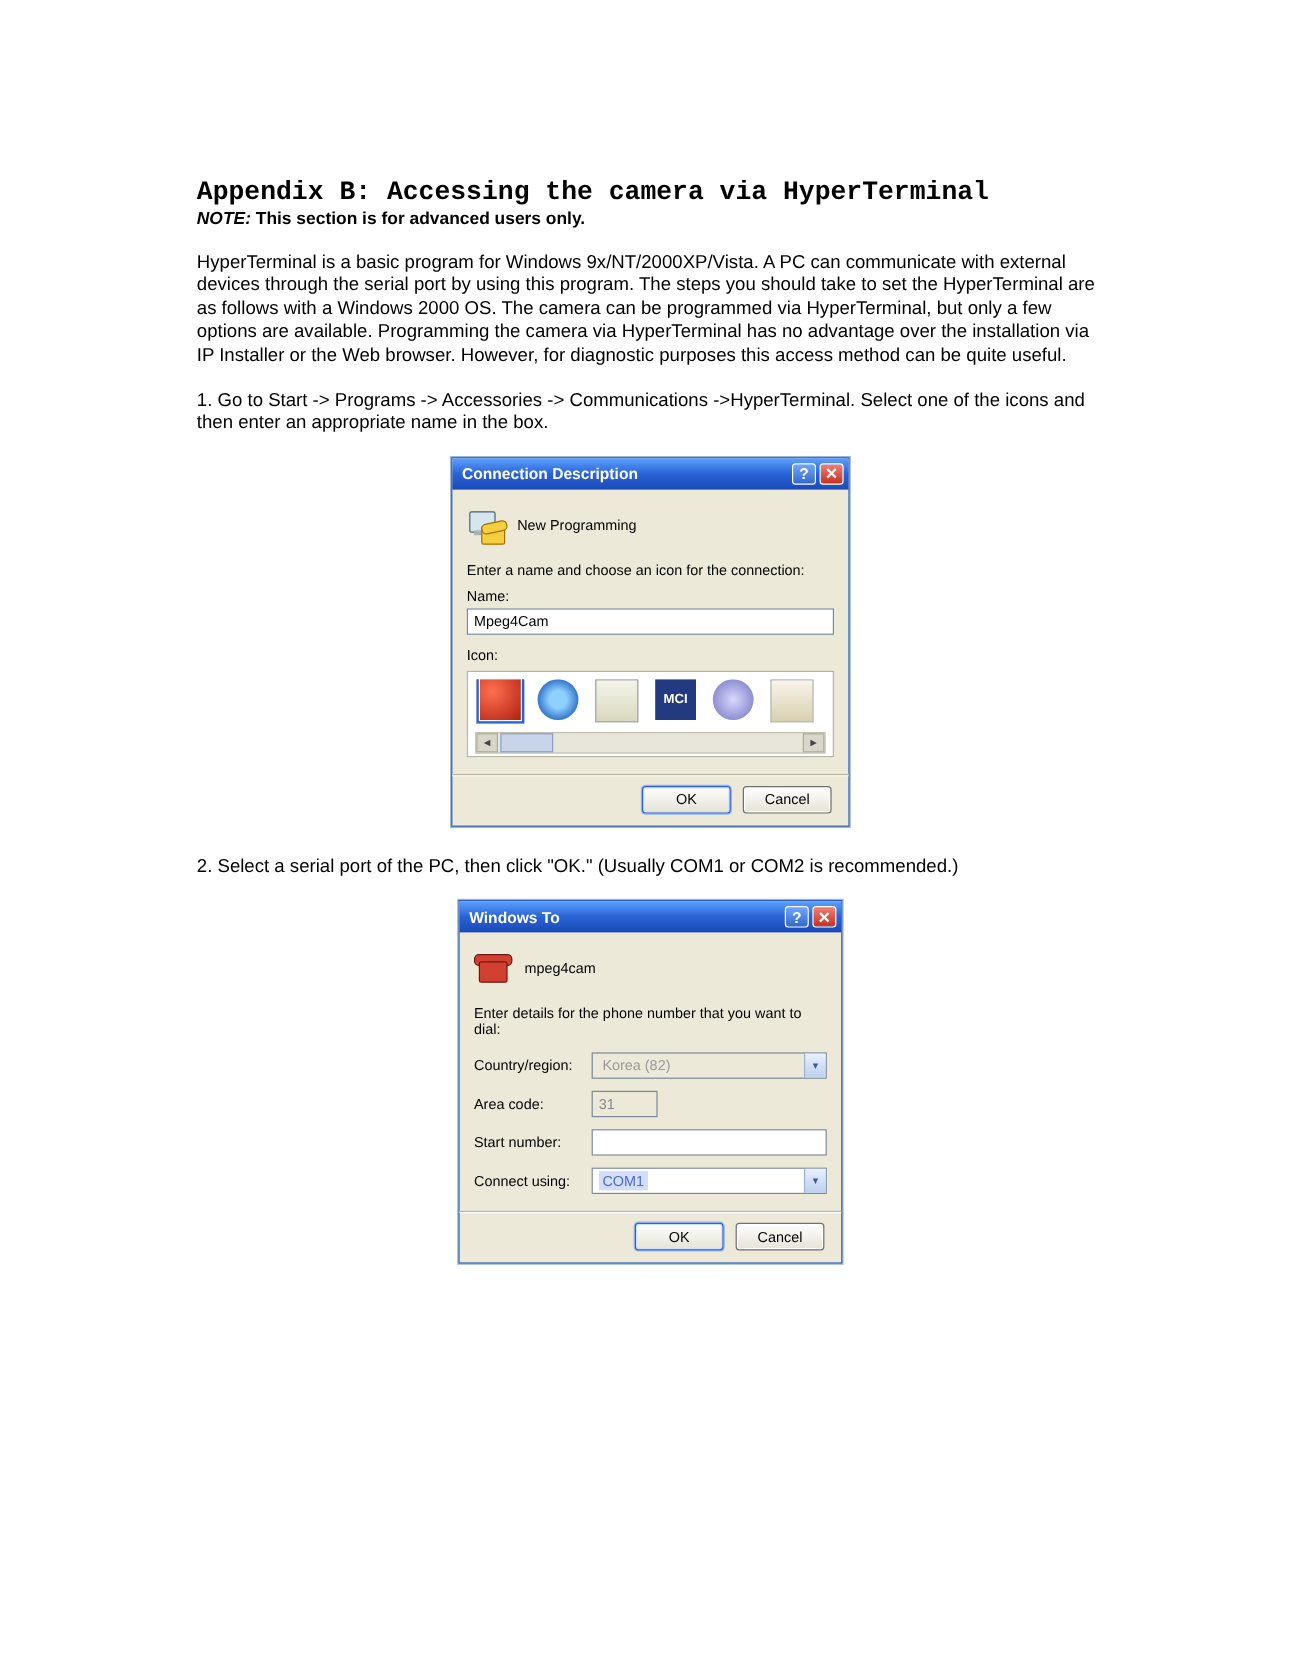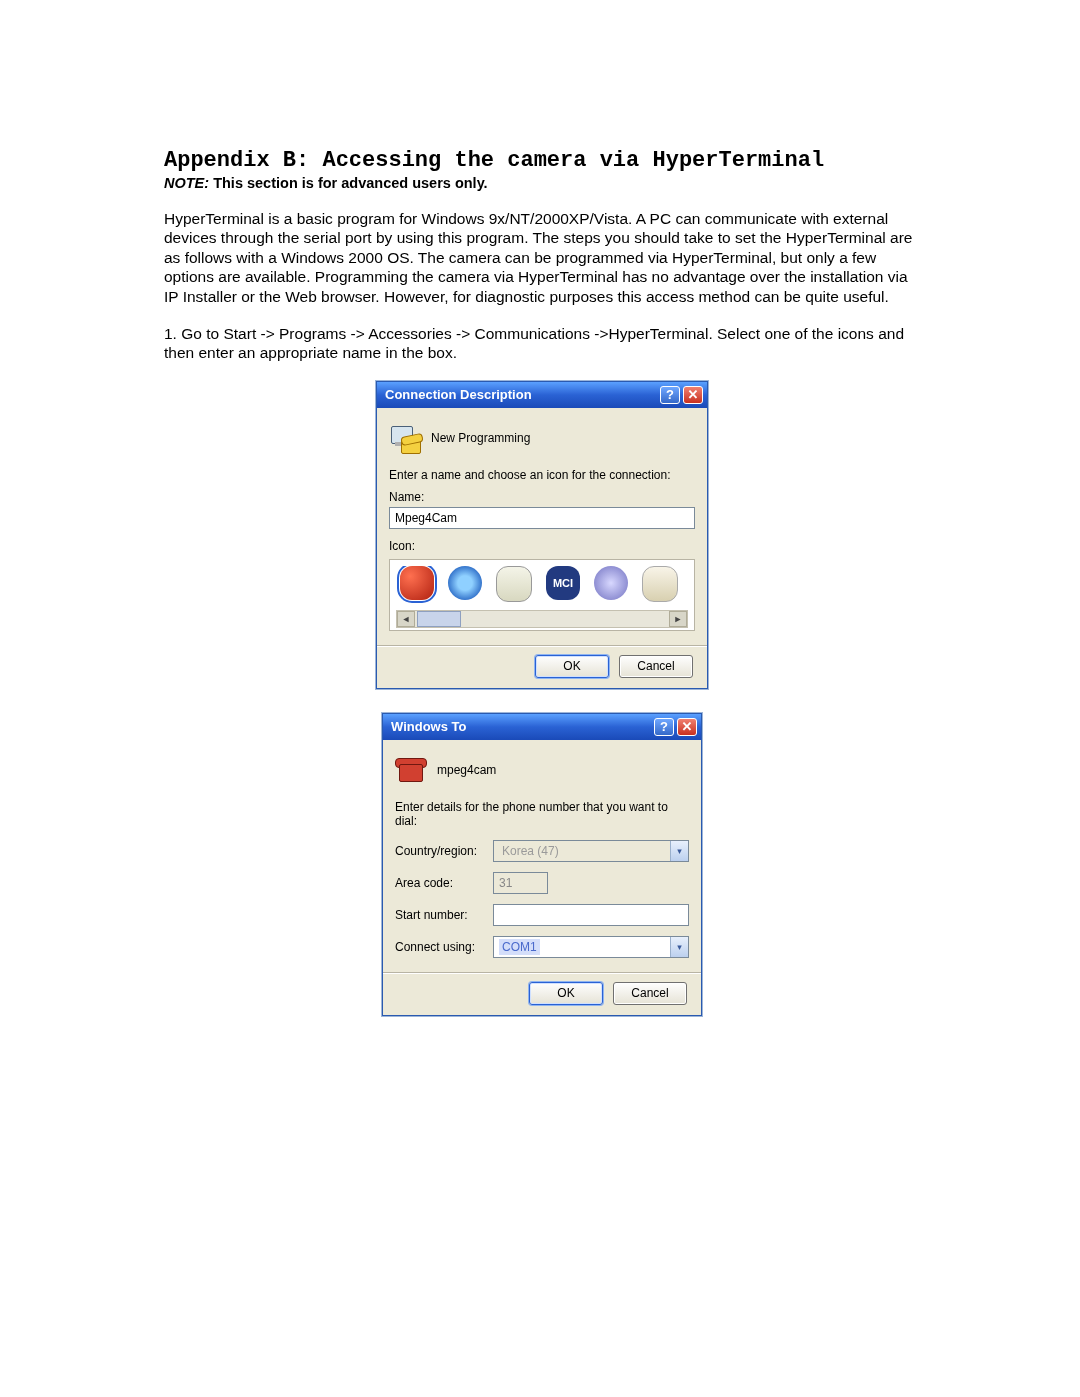--- a/index.html
+++ b/index.html
@@ -94,21 +94,21 @@
     font-size: 12px;
   }
   .text-input[disabled] { background:#ece9d8; color:#888; }
   .icon-strip {
     margin-top: 6px;
     border: 1px solid #b8b4a4;
     background: #fff;
     padding: 6px 6px 2px 6px;
   }
   .icon-list { display:flex; gap:14px; padding:0 4px 6px 4px; overflow:hidden; }
-  .ic { width:34px; height:34px; border-radius:12px; position:relative; flex:0 0 auto; }
+  .ic { width:34px; height:34px; border-radius:0; position:relative; flex:0 0 auto; }
   .ic.sel { outline:2px solid #2a62d4; outline-offset:1px; }
   .ic1 { background: radial-gradient(circle at 30% 30%, #ff7050, #b02010); }
   .ic2 { background: radial-gradient(circle at 50% 50%, #8fd0ff 30%, #2060c0 80%); border-radius:50%; }
   .ic3 { background: linear-gradient(#f4f4e8,#d8d8c0); border:1px solid #999; }
   .ic4 { background:#223a80; color:#fff; display:flex; align-items:center; justify-content:center; font-weight:bold; font-size:11px; }
   .ic5 { background: radial-gradient(circle at 50% 50%, #d8d8ff, #7070c0); border-radius:50%; }
   .ic6 { background: linear-gradient(#f8f4e8,#d8d0b0); border:1px solid #aaa; }
   .scrollbar { height:16px; background:#e8e6da; border:1px solid #c4c0b0; display:flex; justify-content:space-between; align-items:center; margin-top:2px; }
   .sb-btn { width:16px; height:14px; background:#d8d6c8; border:1px solid #b0ac98; display:flex; align-items:center; justify-content:center; font-size:9px; color:#444; }
   .sb-thumb { width:42px; height:14px; background:#c8d4ea; border:1px solid #8ea0c0; margin-left:2px; }
@@ -201,20 +201,21 @@
         </div>
         <div class="sep"></div>
         <div class="btn-row">
           <button class="winbtn default">OK</button>
           <button class="winbtn">Cancel</button>
         </div>
       </div>
     </div>
   </div>
 
+  <div class="para">2. Select a serial port of the PC, then click "OK." (Usually COM1 or COM2 is recommended.)</div>
 
   <div class="figure-wrap">
     <div class="dialog" style="width:318px">
       <div class="titlebar">
         <span>Windows To</span>
         <div class="titlebar-buttons">
           <div class="tb-btn tb-help">?</div>
           <div class="tb-btn tb-close">✕</div>
         </div>
       </div>
@@ -223,21 +224,21 @@
           <div class="prog-icon2">
             <div class="handset2"></div>
               <div class="body2"></div>
           </div>
           <span>mpeg4cam</span>
         </div>
         <div style="margin-bottom:12px">Enter details for the phone number that you want to dial:</div>
         <div class="form-grid">
           <div>Country/region:</div>
           <div class="select disabled">
-            <span class="sel-val">Korea (47)</span>
+            <span class="sel-val">Korea (82)</span>
             <div class="dd-btn">▾</div>
           </div>
 
           <div>Area code:</div>
           <div><input class="text-input small-input" disabled="" value="31" style=""></div>
 
           <div>Start number:</div>
           <input class="text-input" value="" style="">
 
           <div>Connect using:</div>

